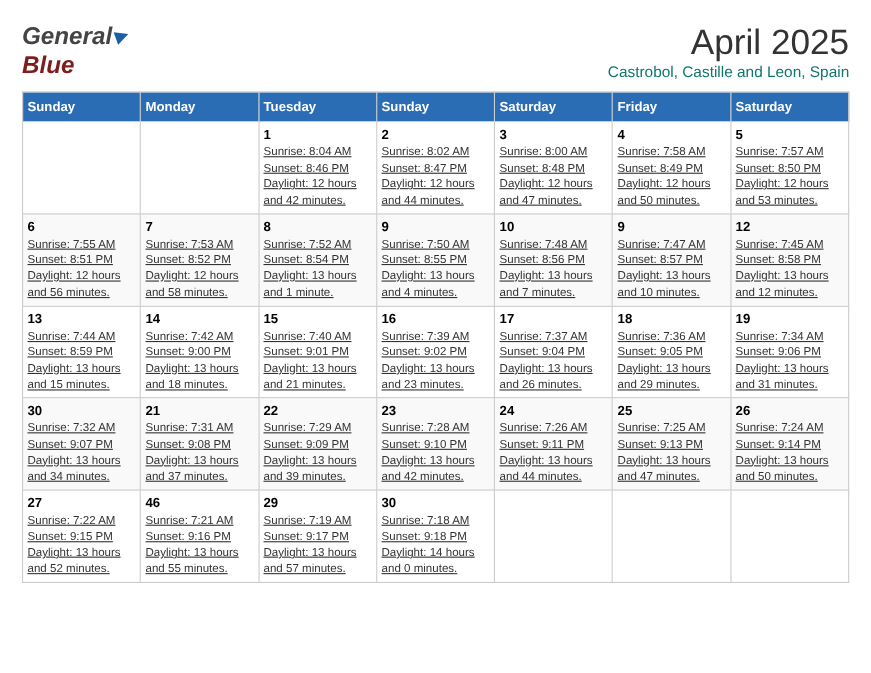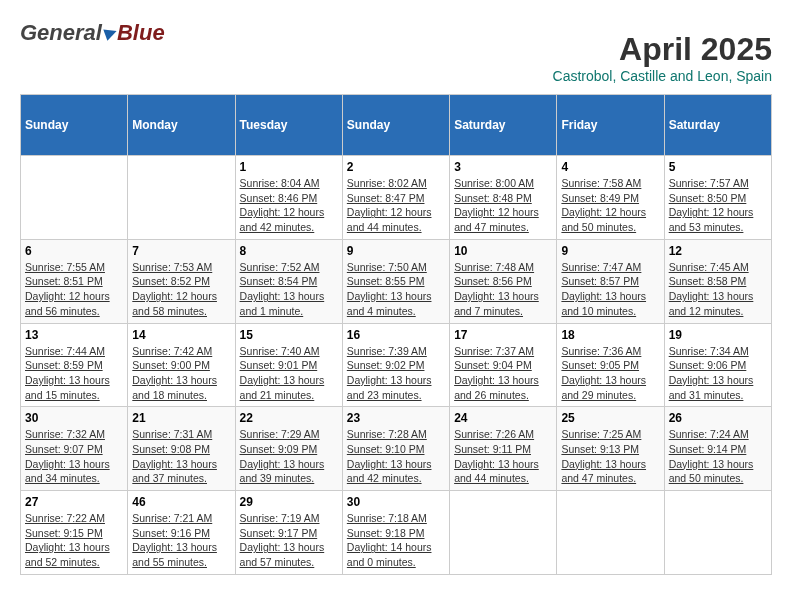--- a/index.html
+++ b/index.html
@@ -11,45 +11,44 @@
       padding: 20px;
     }
     .header {
       display: flex;
       justify-content: space-between;
       align-items: flex-start;
       margin-bottom: 10px;
     }
     .logo {
       display: flex;
-      flex-direction: row;
+      flex-direction: column;
       align-items: flex-start;
     }
     .title-block {
       text-align: right;
     }
     .month-title {
       font-size: 32px;
       color: #333;
-      font-weight: bold;
-      margin-top: 11px;
+      font-weight: normal;
     }
     .location {
       font-size: 14px;
       color: #0f766e;
     }
     .calendar {
       width: 100%;
       border-collapse: collapse;
       font-size: 11px;
     }
     .calendar th {
       background-color: #2a6db5;
       color: white;
-      padding: 23px 4px;
+      padding: 6px 4px;
       text-align: left;
       font-size: 12px;
       border: 1px solid #ccc;
     }
     .calendar td {
       border: 1px solid #ccc;
       vertical-align: top;
       padding: 4px;
       width: 107px;
       min-height: 80px;

